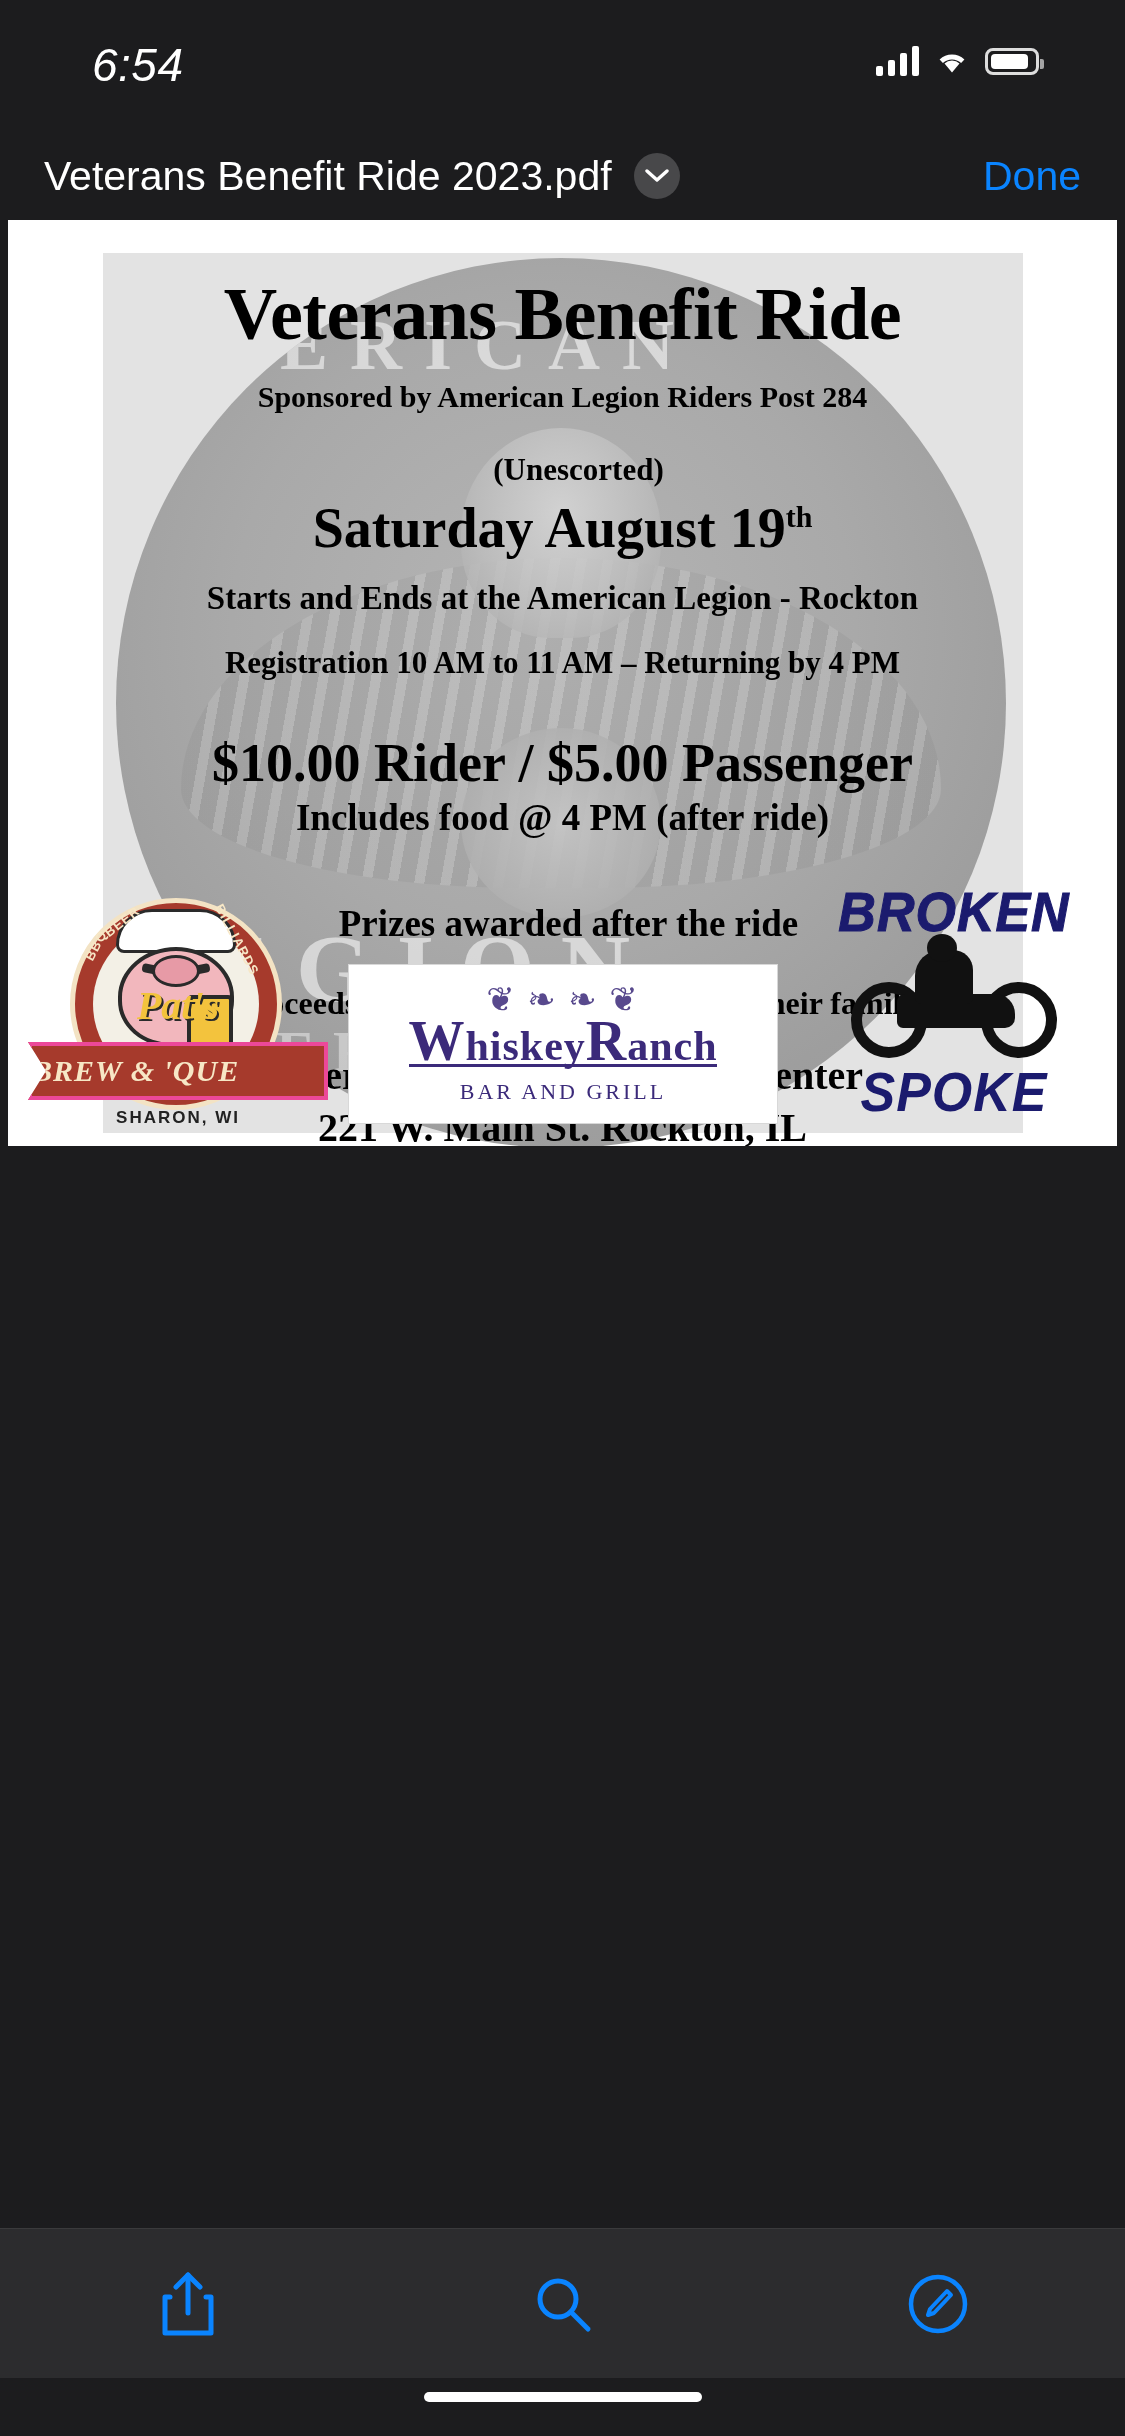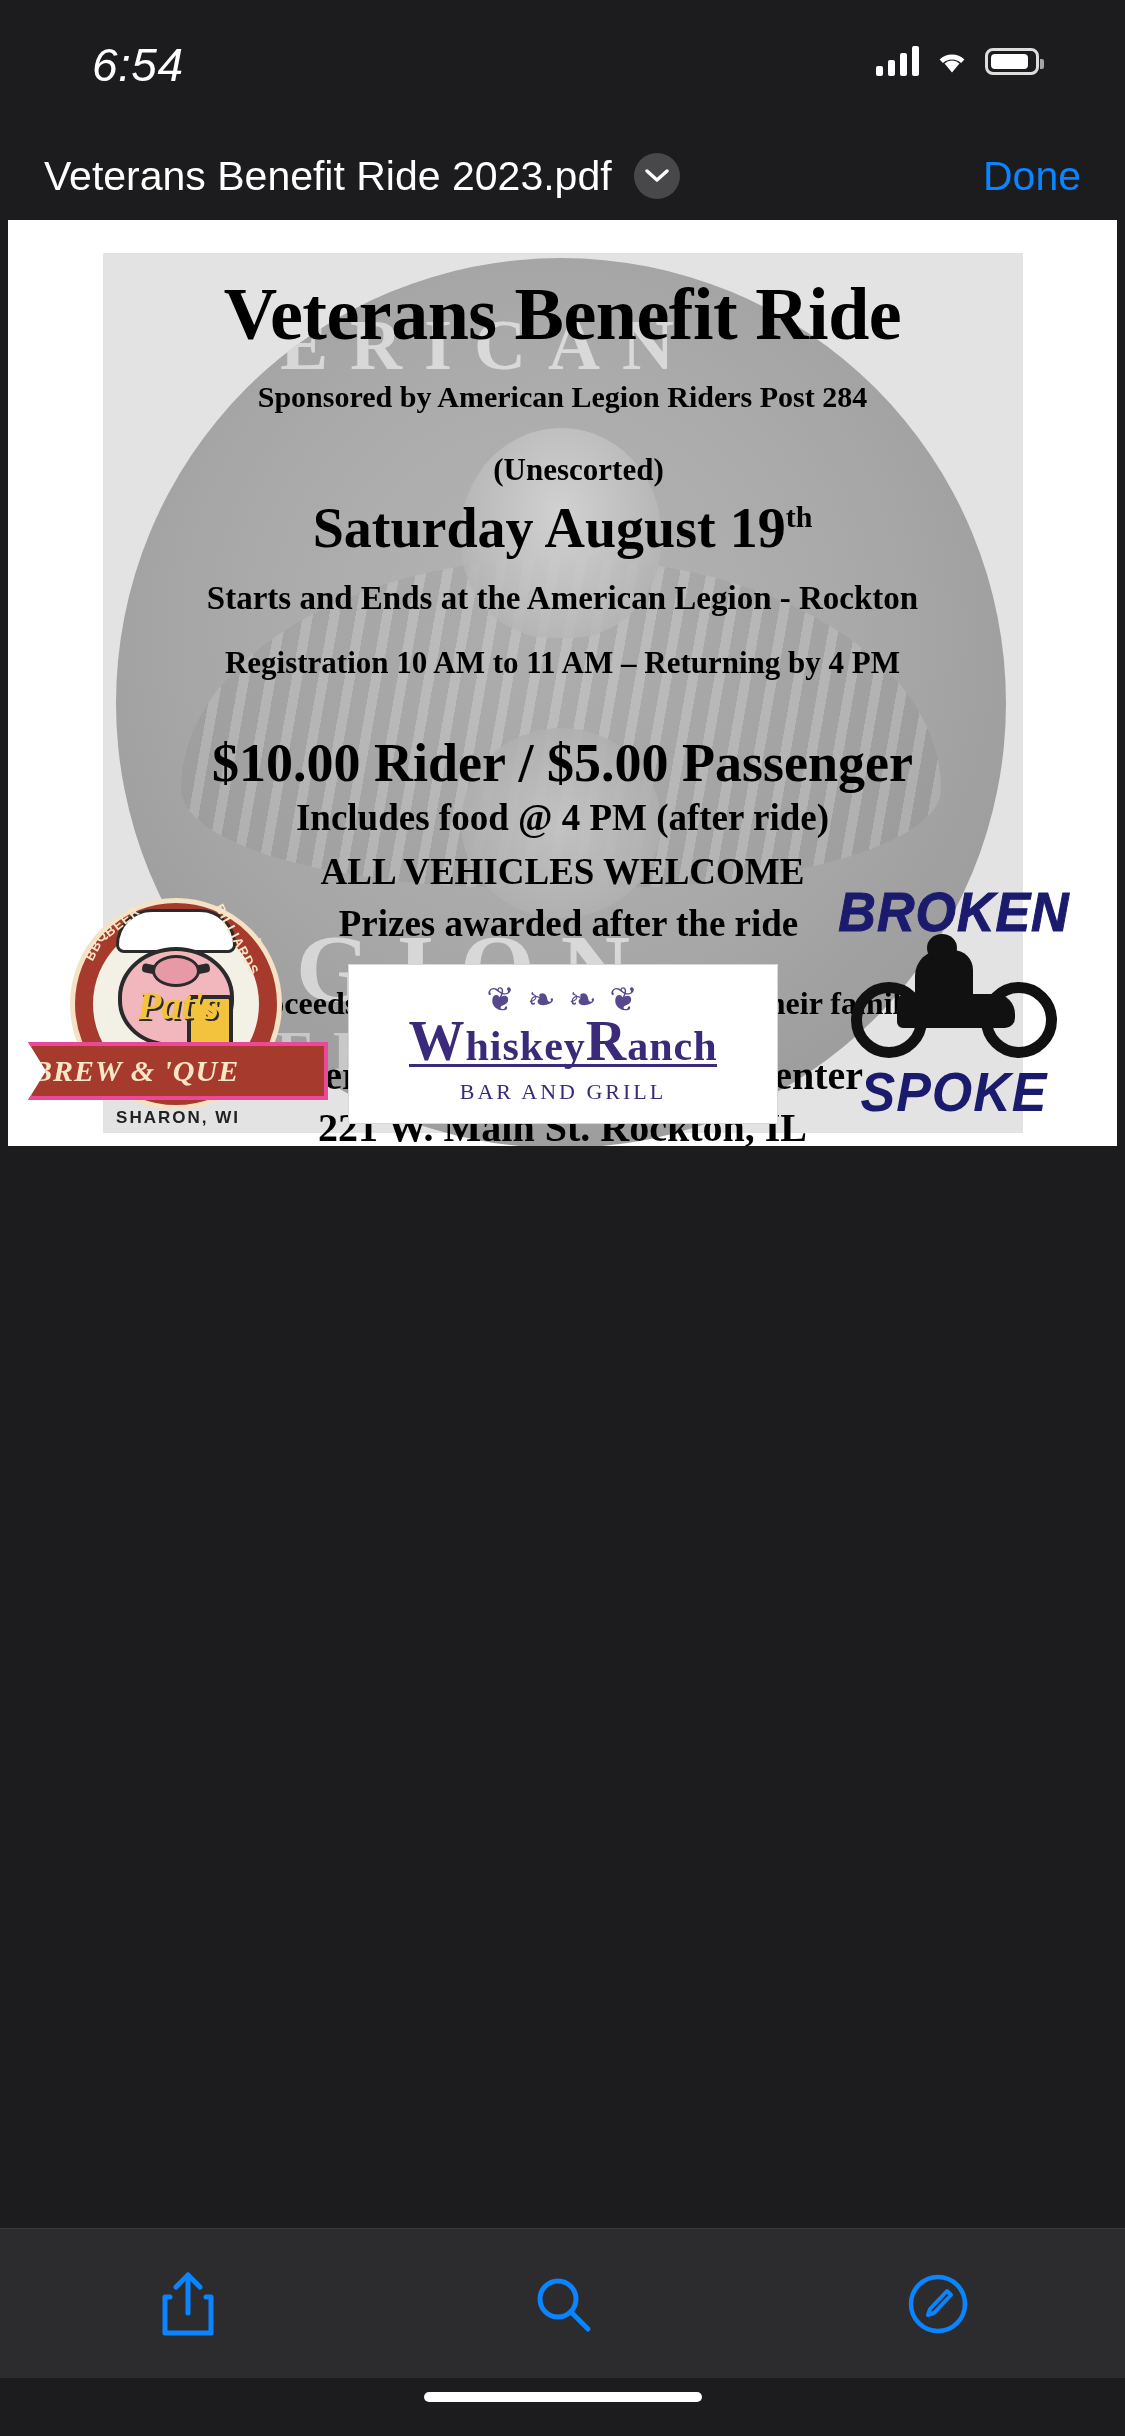--- a/index.html
+++ b/index.html
@@ -566,21 +566,20 @@
           <div class="f-title">Veterans Benefit Ride</div>
           <div class="f-sponsor">Sponsored by American Legion Riders Post 284</div>
           <div class="f-unescorted">(Unescorted)</div>
           <div class="f-date">
             <span>Saturday August 19</span><sup>th</sup>
           </div>
           <div class="f-startsends">Starts and Ends at the American Legion - Rockton</div>
           <div class="f-reg">Registration 10 AM to 11 AM  –  Returning by 4 PM</div>
           <div class="f-price">$10.00 Rider / $5.00 Passenger</div>
           <div class="f-food">Includes food @ 4 PM (after ride)</div>
-          <div class="f-vehicles">ALL VEHICLES WELCOME</div>
           <div class="f-prizes">Prizes awarded after the ride</div>
           <div class="f-proceeds">All proceeds to benefit local veterans and their families</div>
           <div class="f-center">American Legion American Center</div>
           <div class="f-addr">221 W. Main St.   Rockton, IL</div>
         </div>
 
         <div class="logos">
 
           <div class="logo logo-pats">
             <div class="pats-circle">

